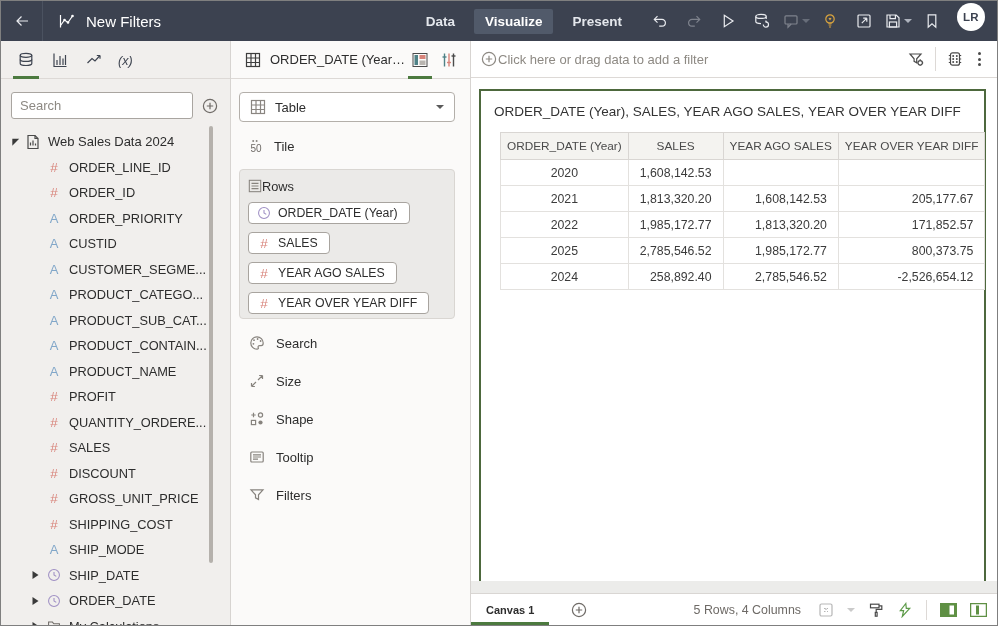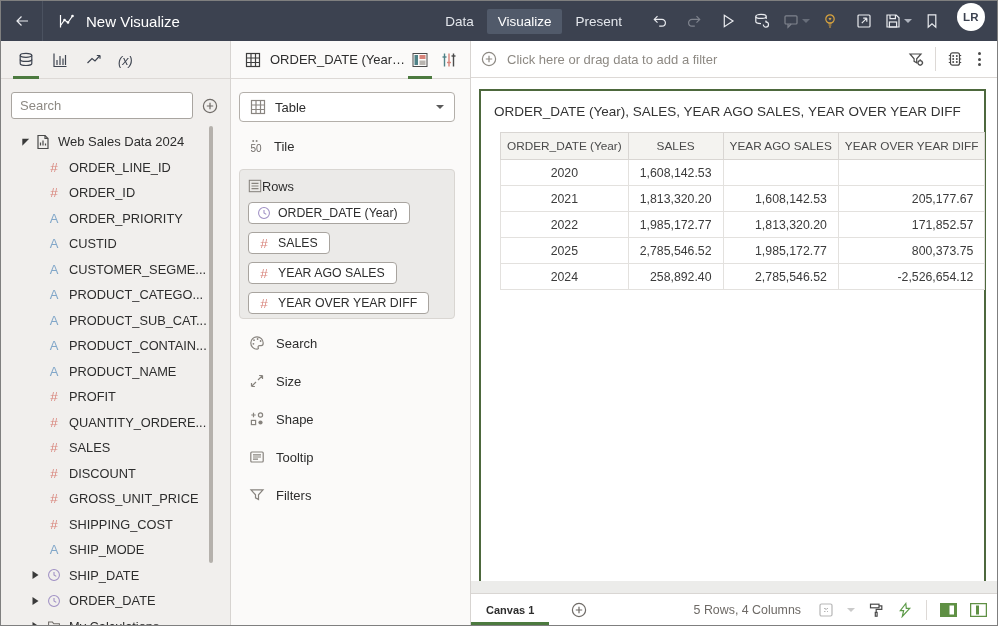--- a/index.html
+++ b/index.html
@@ -8,41 +8,41 @@
   svg { display:block; }
   .i16 { width:16px; height:16px; stroke:currentColor; fill:none; stroke-width:1.2; }
   .i14 { width:14px; height:14px; stroke:currentColor; fill:none; stroke-width:1.2; }
 
   
   .topbar { position:absolute; left:0; top:0; width:996px; height:40px; background:var(--topbar,#3c4250); display:flex; align-items:center; color:#e9ebef; }
   .tb-back { width:42px; height:40px; display:flex; align-items:center; justify-content:center; border-right:1px solid #4b5260; cursor:pointer; }
   .tb-wbicon { margin-left:16px; color:#fff; }
   .tb-title { margin-left:11px; font-size:15px; color:#fff; white-space:nowrap; }
   .tb-right { margin-left:auto; display:flex; align-items:center; }
-  .tb-nav { display:flex; align-items:center; gap:2px; margin-right:10px; }
+  .tb-nav { display:flex; align-items:center; gap:8px; margin-right:10px;font-weight:bold; }
   .tb-navitem { font-size:13.5px; padding:5px 11px; border-radius:2px; cursor:pointer; color:#e4e7ec; white-space:nowrap; }
   .tb-navitem.active { background:#515a6a; color:#fff; }
   .tb-ic { width:34px; height:40px; display:flex; align-items:center; justify-content:center; cursor:pointer; color:#e9ebef; }
   .tb-ic.disabled { opacity:.38; }
   .tb-ic .caret-dn { margin-left:3px; }
   .caret-dn { width:0; height:0; border-left:4px solid transparent; border-right:4px solid transparent; border-top:4.5px solid currentColor; display:inline-block; }
   .avatar { width:28px; height:28px; border-radius:50%; background:#fff; color:#3c4250; display:flex; align-items:center; justify-content:center; font-size:11.5px; font-weight:700; margin:0 12px 8px 8px; letter-spacing:.3px; cursor:pointer; }
 
   
   .sidebar { position:absolute; left:0; top:40px; width:230px; height:584px; background:#f1efed; border-right:1px solid #d7d4d1; overflow:hidden; }
   .sb-tabs { height:38px; border-bottom:1px solid #ddd9d6; display:flex; align-items:center; padding-left:8px; }
   .sb-tab { width:34px; height:38px; display:flex; align-items:center; justify-content:center; cursor:pointer; position:relative; color:#3e4450; }
   .sb-tab.active::after { content:""; position:absolute; left:4px; right:4px; bottom:0; height:3px; background:var(--accent,#4c7a3f); }
   .sb-search { display:flex; align-items:center; padding:13px 12px 8px 10px; }
   .sb-input { width:182px; height:27px; border:1px solid #a9a5a0; border-radius:3px; background:#fff; font-size:13px; color:#555; padding:0 8px; outline:none; }
   .sb-input::placeholder { color:#8d8983; }
   .sb-add { margin-left:auto; cursor:pointer; display:flex; color:#6f6b67; }
   .tree { position:relative; padding-top:2px; }
   .trow { height:25.5px; display:flex; align-items:center; cursor:pointer; white-space:nowrap; }
-  .trow.ds { padding-left:19px; font-size:13px; color:#2d2d2d; }
+  .trow.ds { padding-left:9px; font-size:13px; color:#2d2d2d; }
   .trow.ds .flabel { margin-left:6px; }
   .trow.f { padding-left:30px; font-size:12.8px; color:#2d2d2d; }
   .caret-slot { width:14px; display:flex; align-items:center; color:#3a3a3a; }
   .fic { width:18px; display:flex; justify-content:center; align-items:center; }
   .glyph.num { color:var(--numcol,#d8837a); font-size:13.5px; font-weight:500; }
   .glyph.txt { color:var(--txtcol,#82a7c9); font-size:13px; font-weight:500; }
   .flabel { margin-left:6px; }
   .sb-scroll { position:absolute; left:208px; top:85px; width:4px; height:437px; background:#b5b1ac; border-radius:2px; cursor:pointer; }
 
   
@@ -59,21 +59,21 @@
   .pill-list { display:flex; flex-direction:column; align-items:flex-start; }
   .pill { display:inline-flex; align-items:center; gap:5px; background:#fff; border:1px solid #a8a49f; border-radius:4px; height:22px; padding:0 11px 0 6px; font-size:12.3px; color:#2d2d2d; margin-top:8px; cursor:grab; }
   .g-sections { position:absolute; left:18px; top:290px; display:flex; flex-direction:column; gap:14px; }
   .g-section { display:flex; align-items:center; gap:11px; font-size:13px; color:#2d2d2d; height:24px; cursor:pointer; }
   .g-section .sic { color:#87837e; display:flex; }
 
   
   .main { position:absolute; left:470px; top:40px; width:526px; height:584px; background:#fff; }
   .filterbar { height:37px; border-bottom:1px solid #ddd9d6; display:flex; align-items:center; padding:0 12px 0 10px; }
   .fb-add { display:flex; color:#8d8983; }
-  .fb-placeholder { color:#8d8983; font-size:13px; margin-left:10px; cursor:pointer; }
+  .fb-placeholder { color:#8d8983; font-size:13px; margin-left:1px; cursor:pointer; }
   .fb-right { margin-left:auto; display:flex; align-items:center; gap:11px; color:#4a4a4a; }
   .fb-divider { width:1px; height:24px; background:#ddd9d6; }
   .fb-ic { cursor:pointer; display:flex; }
   .kebab { display:flex; flex-direction:column; gap:2.5px; padding:2px 4px; cursor:pointer; }
   .kebab i { width:3px; height:3px; border-radius:50%; background:#4a4a4a; }
 
   .viz { position:absolute; left:8px; top:48px; width:507px; height:597px; border:2px solid #4d683d; background:#fff; padding:10px; cursor:pointer; }
   .viz-title { font-size:13.5px; color:#333; margin:3px 0 13px 3px; white-space:nowrap; }
   table.dt { border-collapse:collapse; margin-left:9px; }
   .dt th { background:#f4f3f0; font-weight:400; font-size:11.8px; color:#4a4a4a; border:1px solid #d9d6d3; height:27px; text-align:center; padding:0 6px; white-space:nowrap; }
@@ -105,21 +105,21 @@
     </div>
     <span class="tb-wbicon">
       <svg class="i16" viewBox="0 0 16 16">
           <path d="M1.5 12.5 L5.5 7 l3.5 2.5 L13.5 3"></path>
           <circle cx="5.5" cy="7" r="1.3" fill="currentColor" stroke="none"></circle>
           <circle cx="9" cy="9.5" r="1.3" fill="currentColor" stroke="none"></circle>
           <circle cx="13.5" cy="3" r="1.3" fill="currentColor" stroke="none"></circle>
           <path d="M1.5 2 v12.5"></path>
         </svg>
     </span>
-    <span class="tb-title">New Visualize</span>
+    <span class="tb-title">New Filters</span>
     <div class="tb-right">
       <div class="tb-nav" id="tb-nav">
           <span class="tb-navitem">Data</span>
           <span class="tb-navitem active">Visualize</span>
           <span class="tb-navitem">Present</span>
         </div>
       <div id="tb-tools" style="display:flex;align-items:center;">
           <span class="tb-ic">
             <svg class="i16" viewBox="0 0 16 16">
               <path d="M5.5 3.2 L2.3 6.4 l3.2 3.2"></path>

